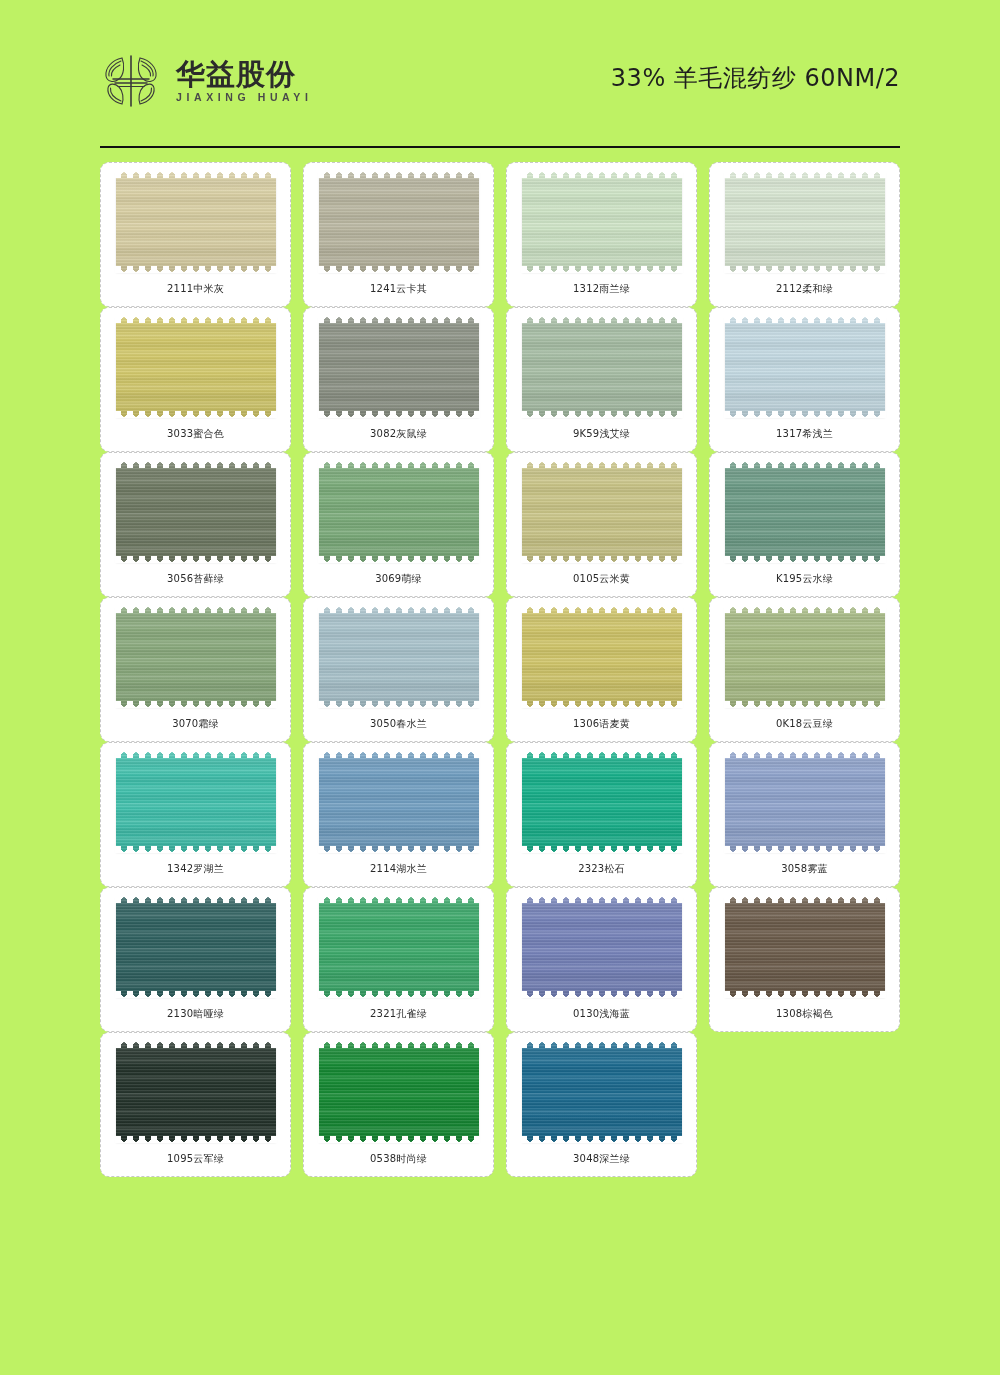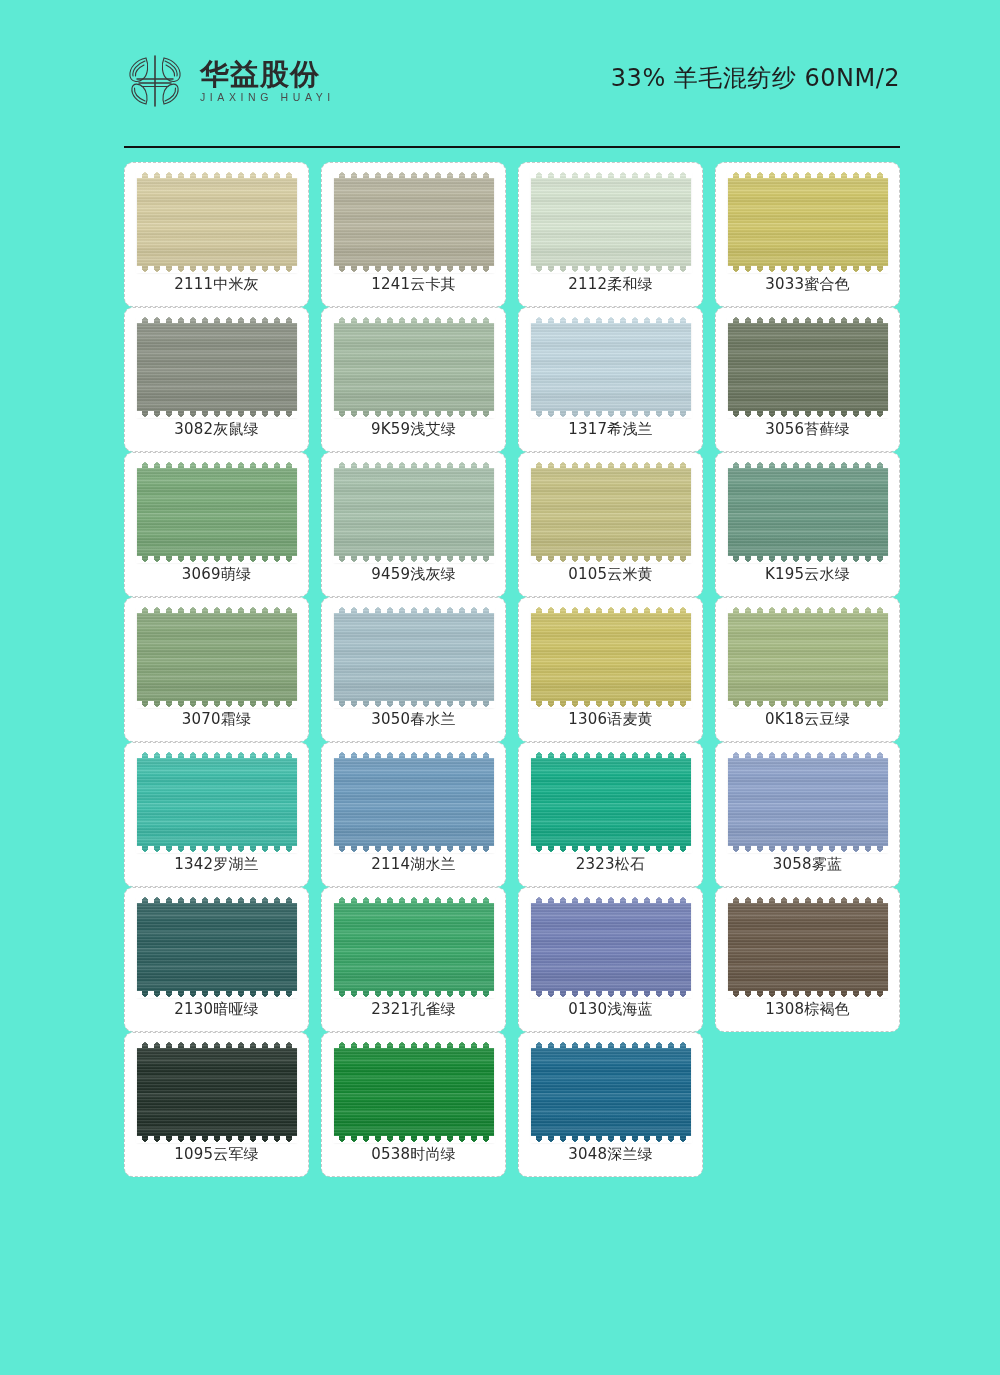--- a/index.html
+++ b/index.html
@@ -9,22 +9,21 @@
     height: 1375px;
     background: #ffffff;
     font-family: "Liberation Sans", "DejaVu Sans", sans-serif;
     overflow: hidden;
   }
 
   .page {
     position: relative;
     width: 1000px;
     height: 1375px;
-    background: #5eead4;
-    padding-left: 24px;
+    background: #bef264;
   }
 
   
   .header {
     position: relative;
     height: 148px;
     padding: 0 100px;
     display: flex;
     align-items: center;
     justify-content: space-between;
@@ -54,21 +53,21 @@
     font-family: "DejaVu Sans", "Liberation Sans", sans-serif;
     font-size: 29px;
     font-weight: bold;
     color: #2b2b2b;
     letter-spacing: 1px;
     line-height: 1;
   }
 
   .brand-en {
     font-size: 10.5px;
-    font-weight: normal;
+    font-weight: bold;
     color: #4a4a4a;
     letter-spacing: 4.6px;
     line-height: 1;
   }
 
   .title {
     font-family: "DejaVu Sans", "Liberation Sans", sans-serif;
     font-size: 24px;
     color: #1f1f1f;
     letter-spacing: 0.5px;
@@ -164,23 +163,23 @@
     bottom: -1px;
     background-image:
       linear-gradient(-135deg, transparent 50%, #ffffff 50%),
       linear-gradient(135deg, transparent 50%, #ffffff 50%);
     background-position: 0 0, 6px 0;
     background-size: 12px 7px, 12px 7px;
     background-repeat: repeat-x, repeat-x;
   }
 
   .swatch-label {
-    margin-top: 5px;
+    margin-top: 12px;
     font-family: "DejaVu Sans", "Liberation Sans", sans-serif;
-    font-size: 15px;
+    font-size: 10px;
     color: #2a2a2a;
     letter-spacing: 0.2px;
     text-align: left;
     line-height: 1;
   }
 </style>
 </head>
 <body>
 
 <div class="page">
@@ -228,20 +227,28 @@
       </div>
       <div class="swatch-card">
         <div class="swatch" style="background: rgb(185, 182, 160);">
           <div class="fabric"></div>
           <div class="pink-edge pink-top"></div>
           <div class="pink-edge pink-bottom"></div>
         </div>
         <div class="swatch-label">1241云卡其</div>
       </div>
       <div class="swatch-card">
+        <div class="swatch" style="background: rgb(205, 227, 197);">
+          <div class="fabric"></div>
+          <div class="pink-edge pink-top"></div>
+          <div class="pink-edge pink-bottom"></div>
+        </div>
+        <div class="swatch-label">1312雨兰绿</div>
+      </div>
+      <div class="swatch-card">
         <div class="swatch" style="background: rgb(216, 230, 210);">
           <div class="fabric"></div>
           <div class="pink-edge pink-top"></div>
           <div class="pink-edge pink-bottom"></div>
         </div>
         <div class="swatch-label">2112柔和绿</div>
       </div>
       <div class="swatch-card">
         <div class="swatch" style="background: rgb(210, 200, 106);">
           <div class="fabric"></div>
@@ -284,28 +291,20 @@
       </div>
       <div class="swatch-card">
         <div class="swatch" style="background: rgb(122, 171, 121);">
           <div class="fabric"></div>
           <div class="pink-edge pink-top"></div>
           <div class="pink-edge pink-bottom"></div>
         </div>
         <div class="swatch-label">3069萌绿</div>
       </div>
       <div class="swatch-card">
-        <div class="swatch" style="background: rgb(168, 194, 173);">
-          <div class="fabric"></div>
-          <div class="pink-edge pink-top"></div>
-          <div class="pink-edge pink-bottom"></div>
-        </div>
-        <div class="swatch-label">9459浅灰绿</div>
-      </div>
-      <div class="swatch-card">
         <div class="swatch" style="background: rgb(201, 196, 134);">
           <div class="fabric"></div>
           <div class="pink-edge pink-top"></div>
           <div class="pink-edge pink-bottom"></div>
         </div>
         <div class="swatch-label">0105云米黄</div>
       </div>
       <div class="swatch-card">
         <div class="swatch" style="background: rgb(108, 155, 134);">
           <div class="fabric"></div>

